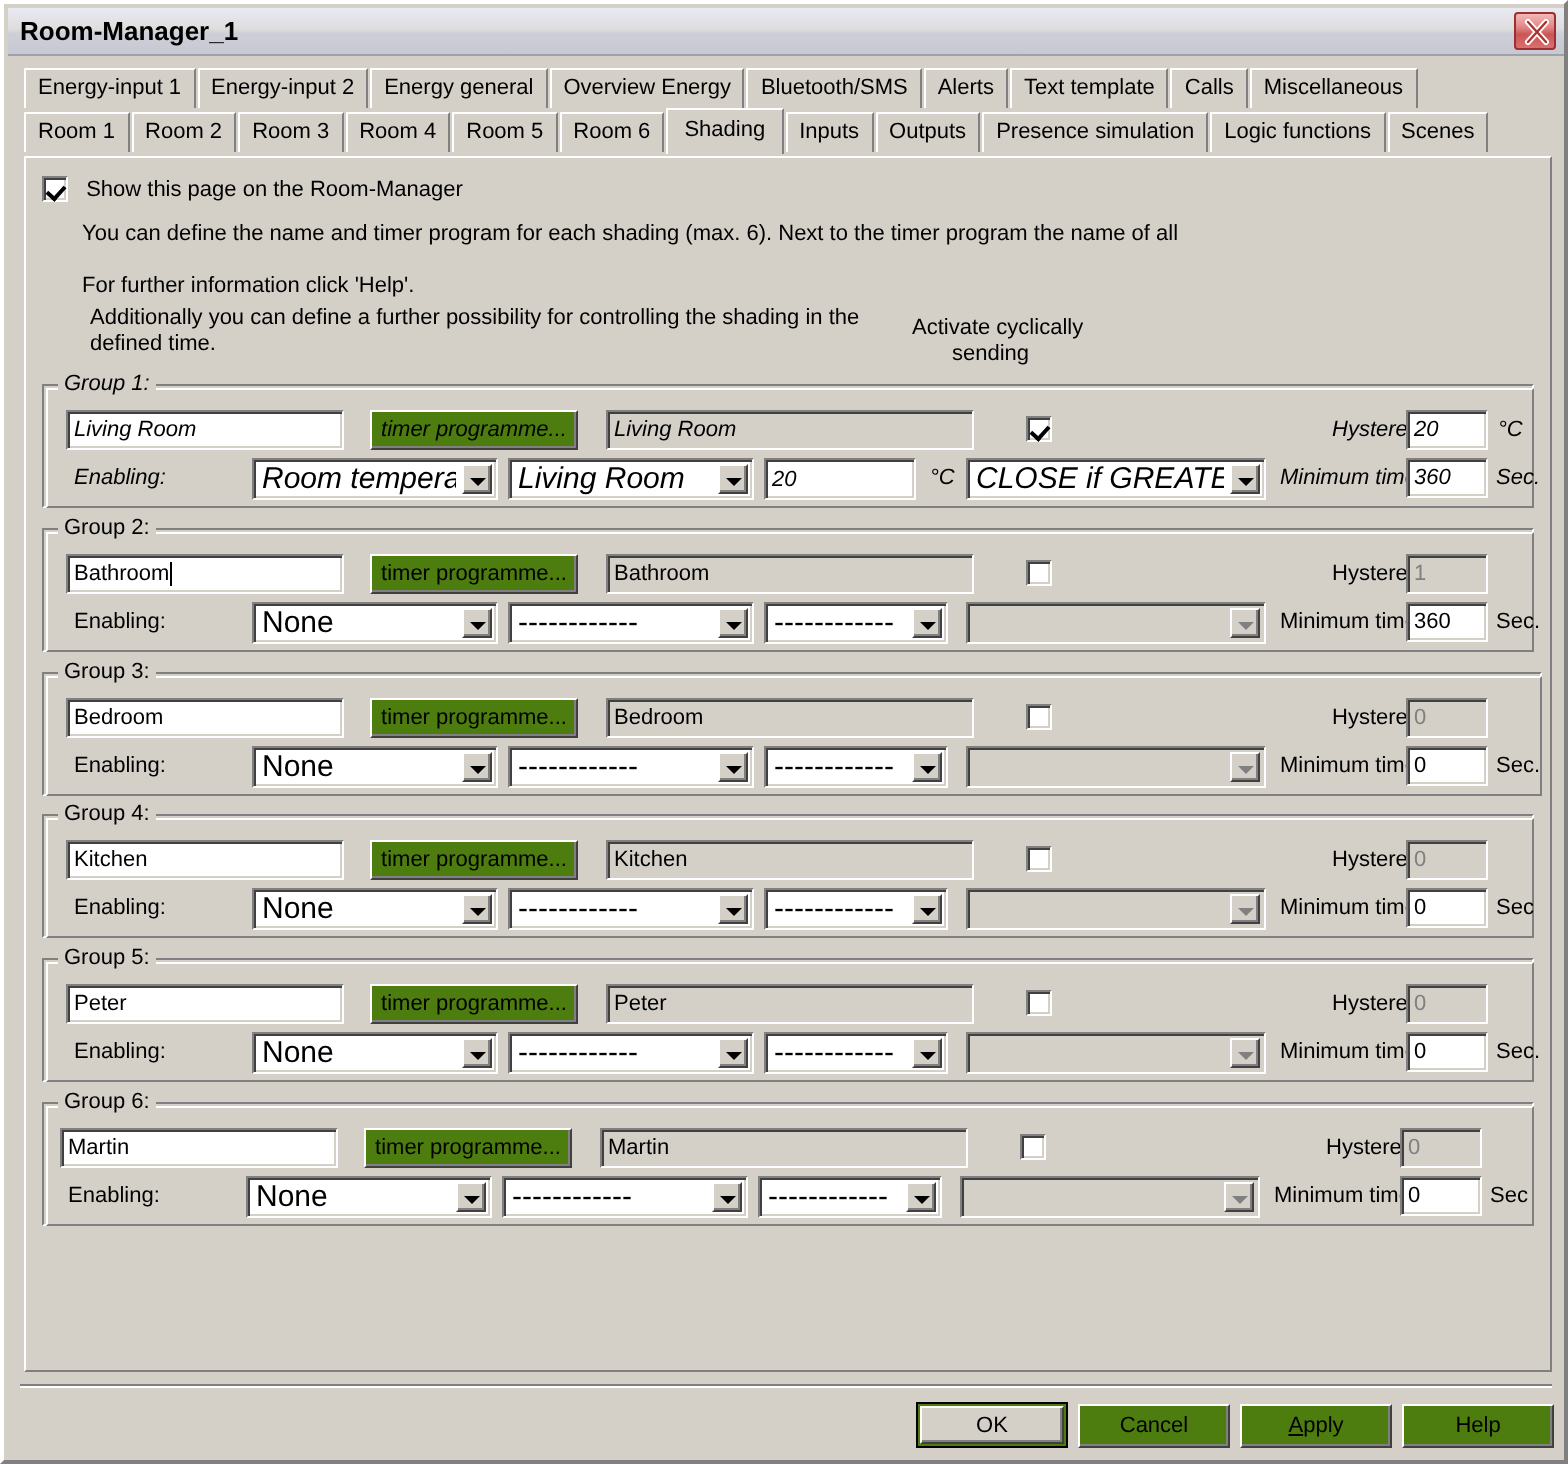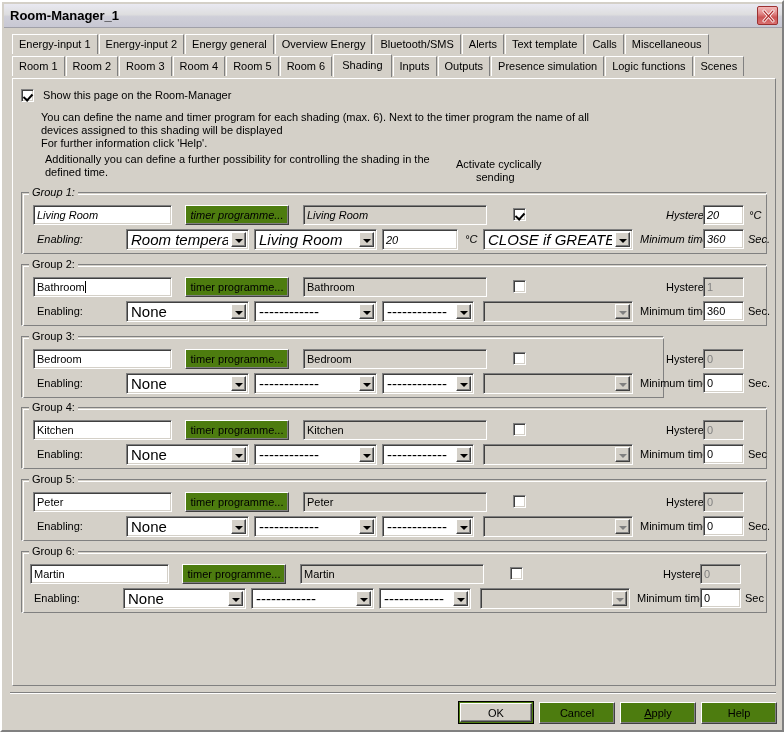--- a/index.html
+++ b/index.html
@@ -227,21 +227,20 @@
   </div>
 
   <div id="tabpanel">
 
     <div class="static" style="left:8px; top:9px;">
       <span class="winchk checked" id="showchk"></span>
       <span style="margin-left:6px; position:relative; top:1px;">Show this page on the Room-Manager</span>
     </div>
 
     <div class="static" style="left:28px; top:32px;">You can define the name and timer program for each shading (max. 6). Next to the timer program the name of all</div>
-    <div class="static" style="left:28px; top:45px;">devices assigned to this shading will be displayed</div>
     <div class="static" style="left:28px; top:58px;">For further information click 'Help'.</div>
     <div class="static" style="left:32px; top:74px;">Additionally you can define a further possibility for controlling the shading in the</div>
     <div class="static" style="left:32px; top:87px;">defined time.</div>
 
     <div class="static" style="left:443px; top:79px;">Activate cyclically</div>
     <div class="static" style="left:463px; top:92px;">sending</div>
 
     <div id="groups-host">
         <div class="group" style="left: 8px; top: 107px; width: 746px; height: 68px; font-style: italic;">
           <div class="gframe"></div>
@@ -322,21 +321,21 @@
               <span class="cv"></span>
               <span class="arrow"></span>
             </div>
             <div class="static" style="left:619px; top:41px;">Minimum time:</div>
             <div class="txt" style="left:682px; top:37px; width:41px;">
               <span>360</span>
             </div>
             <div class="static" style="left:727px; top:41px;">Sec.</div>
           </div>
         </div>
-        <div class="group" style="left: 8px; top: 251px; width: 643px; height: 68px;">
+        <div class="group" style="left: 8px; top: 251px; width: 750px; height: 68px;">
           <div class="gframe"></div>
           <div class="glabel">Group 3:</div>
           <div class="gbody">
             <div class="txt" style="left:12px; top:13px; width:139px;">
               <span>Bedroom</span>
             </div>
             <div class="btn" style="left:164px; top:13px; width:104px; height:20px;">
               <span>timer programme...</span>
             </div>
             <div class="txt ro" style="left:282px; top:13px; width:184px;">

